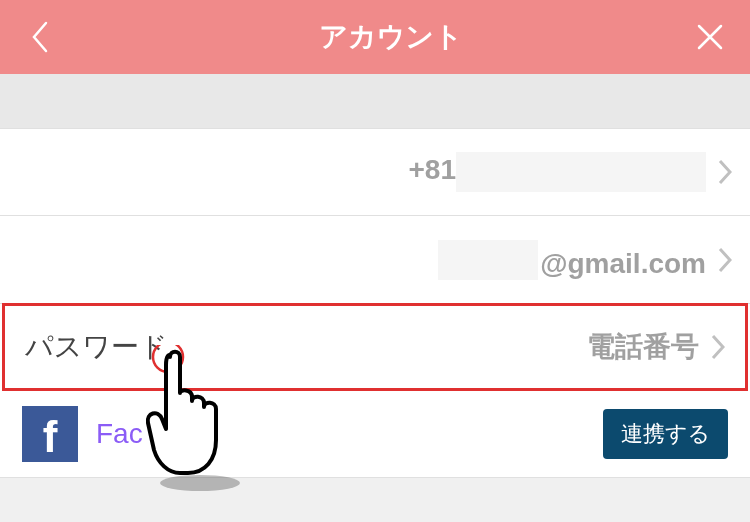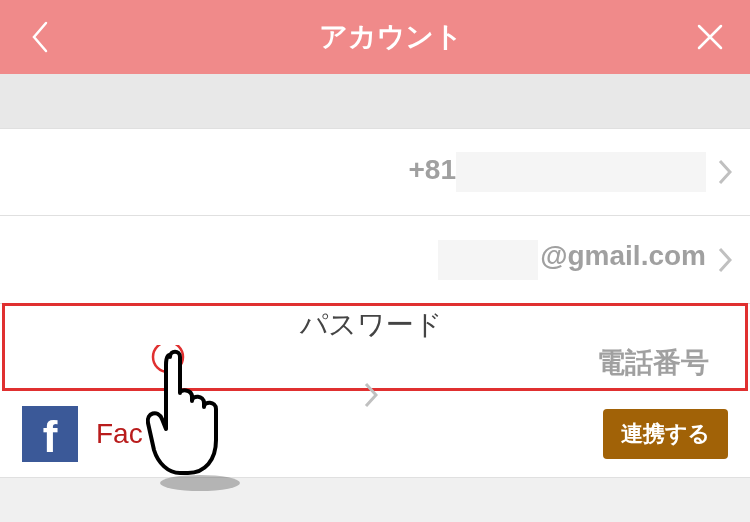--- a/index.html
+++ b/index.html
@@ -70,22 +70,21 @@
     .chevron {
       width: 22px;
       height: 32px;
       display: flex;
       align-items: center;
       justify-content: center;
     }
     .row.highlighted {
       border: 3px solid #e03030;
       margin: -1px 2px;
-      padding: 0 28px 0 20px;
-      flex-direction: column;
+      padding: 0 16px 0 20px;
     }
     .fb-row {
       height: 88px;
       display: flex;
       align-items: center;
       padding: 0 22px;
       background: #fff;
       border-bottom: 1px solid #e0e0e0;
     }
     .fb-icon {
@@ -96,50 +95,49 @@
       align-items: flex-end;
       justify-content: center;
       color: #fff;
       font-size: 44px;
       font-weight: bold;
       font-family: Arial, sans-serif;
       margin-right: 18px;
     }
     .fb-label {
       font-size: 28px;
-      color: #b91c1c;
+      color: #8b5cf6;
     }
     .link-btn {
       margin-left: auto;
-      background: #a16207;
+      background: #0c4a6e;
       color: #fff;
       border: none;
       padding: 10px 18px;
       font-size: 22px;
       border-radius: 4px;
       cursor: pointer;
-      font-weight: bold;
     }
     .cursor-hand {
       position: absolute;
       left: 140px;
       top: 345px;
       z-index: 10;
       pointer-events: none;
     }
     .redacted {
       display: inline-block;
       background: #f5f5f5;
       width: 250px;
       height: 40px;
       vertical-align: middle;
     }
     .email-val {
       display: flex;
-      align-items: flex-start;
+      align-items: flex-end;
     }
     .email-redacted {
       display: inline-block;
       background: #f5f5f5;
       width: 100px;
       height: 40px;
       margin-right: 2px;
     }
   </style>
 </head>

